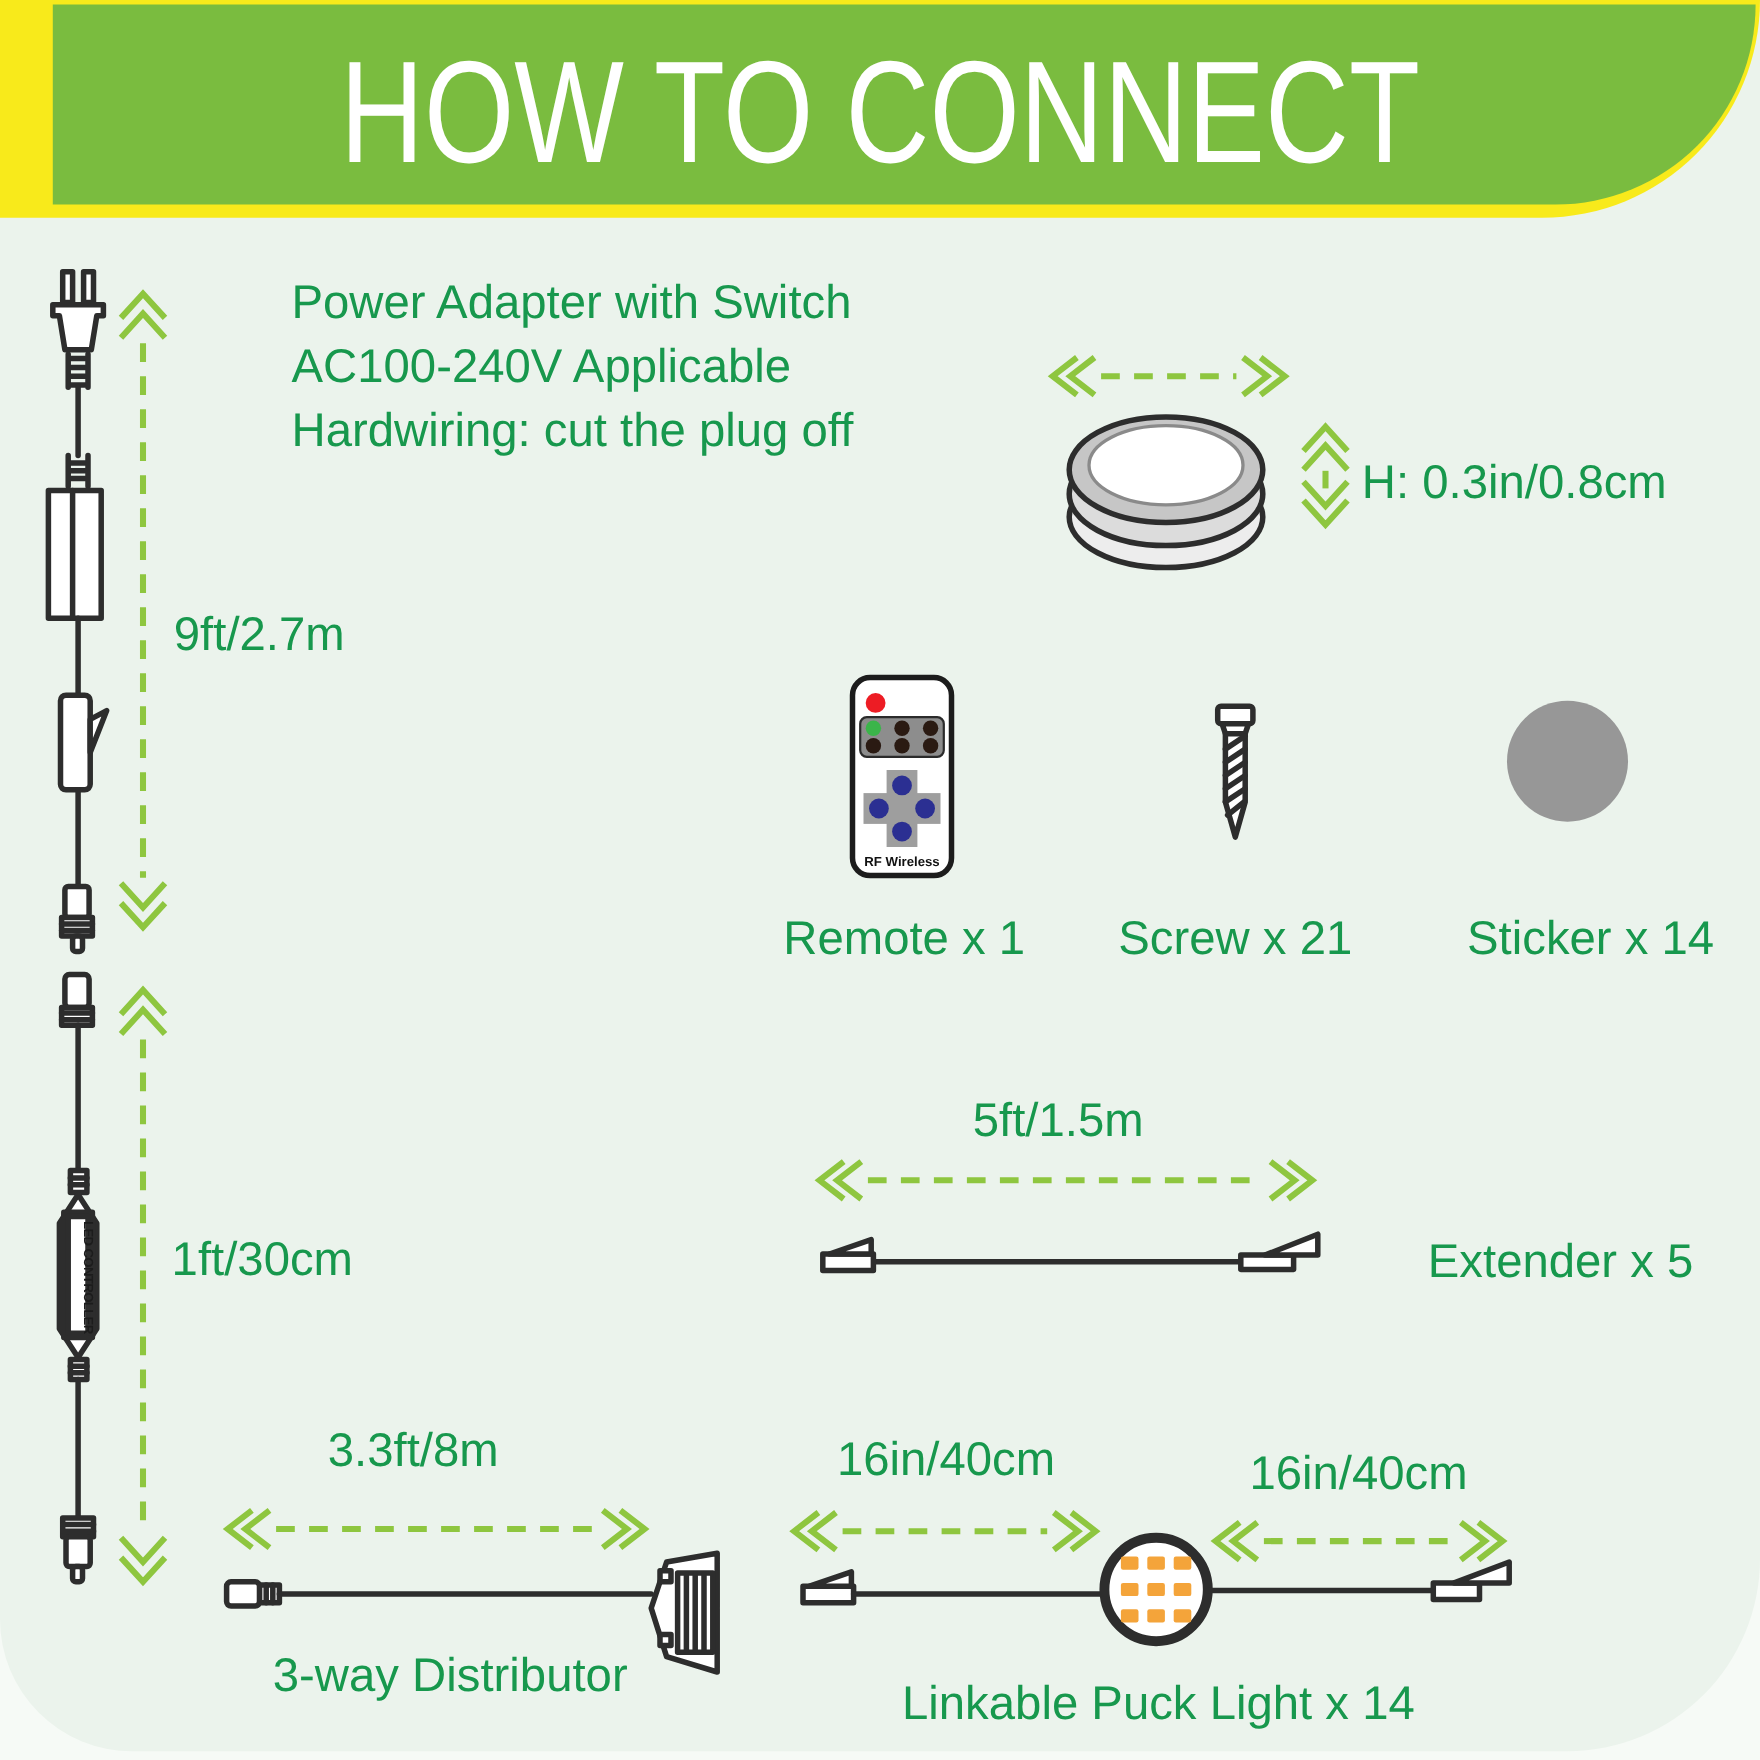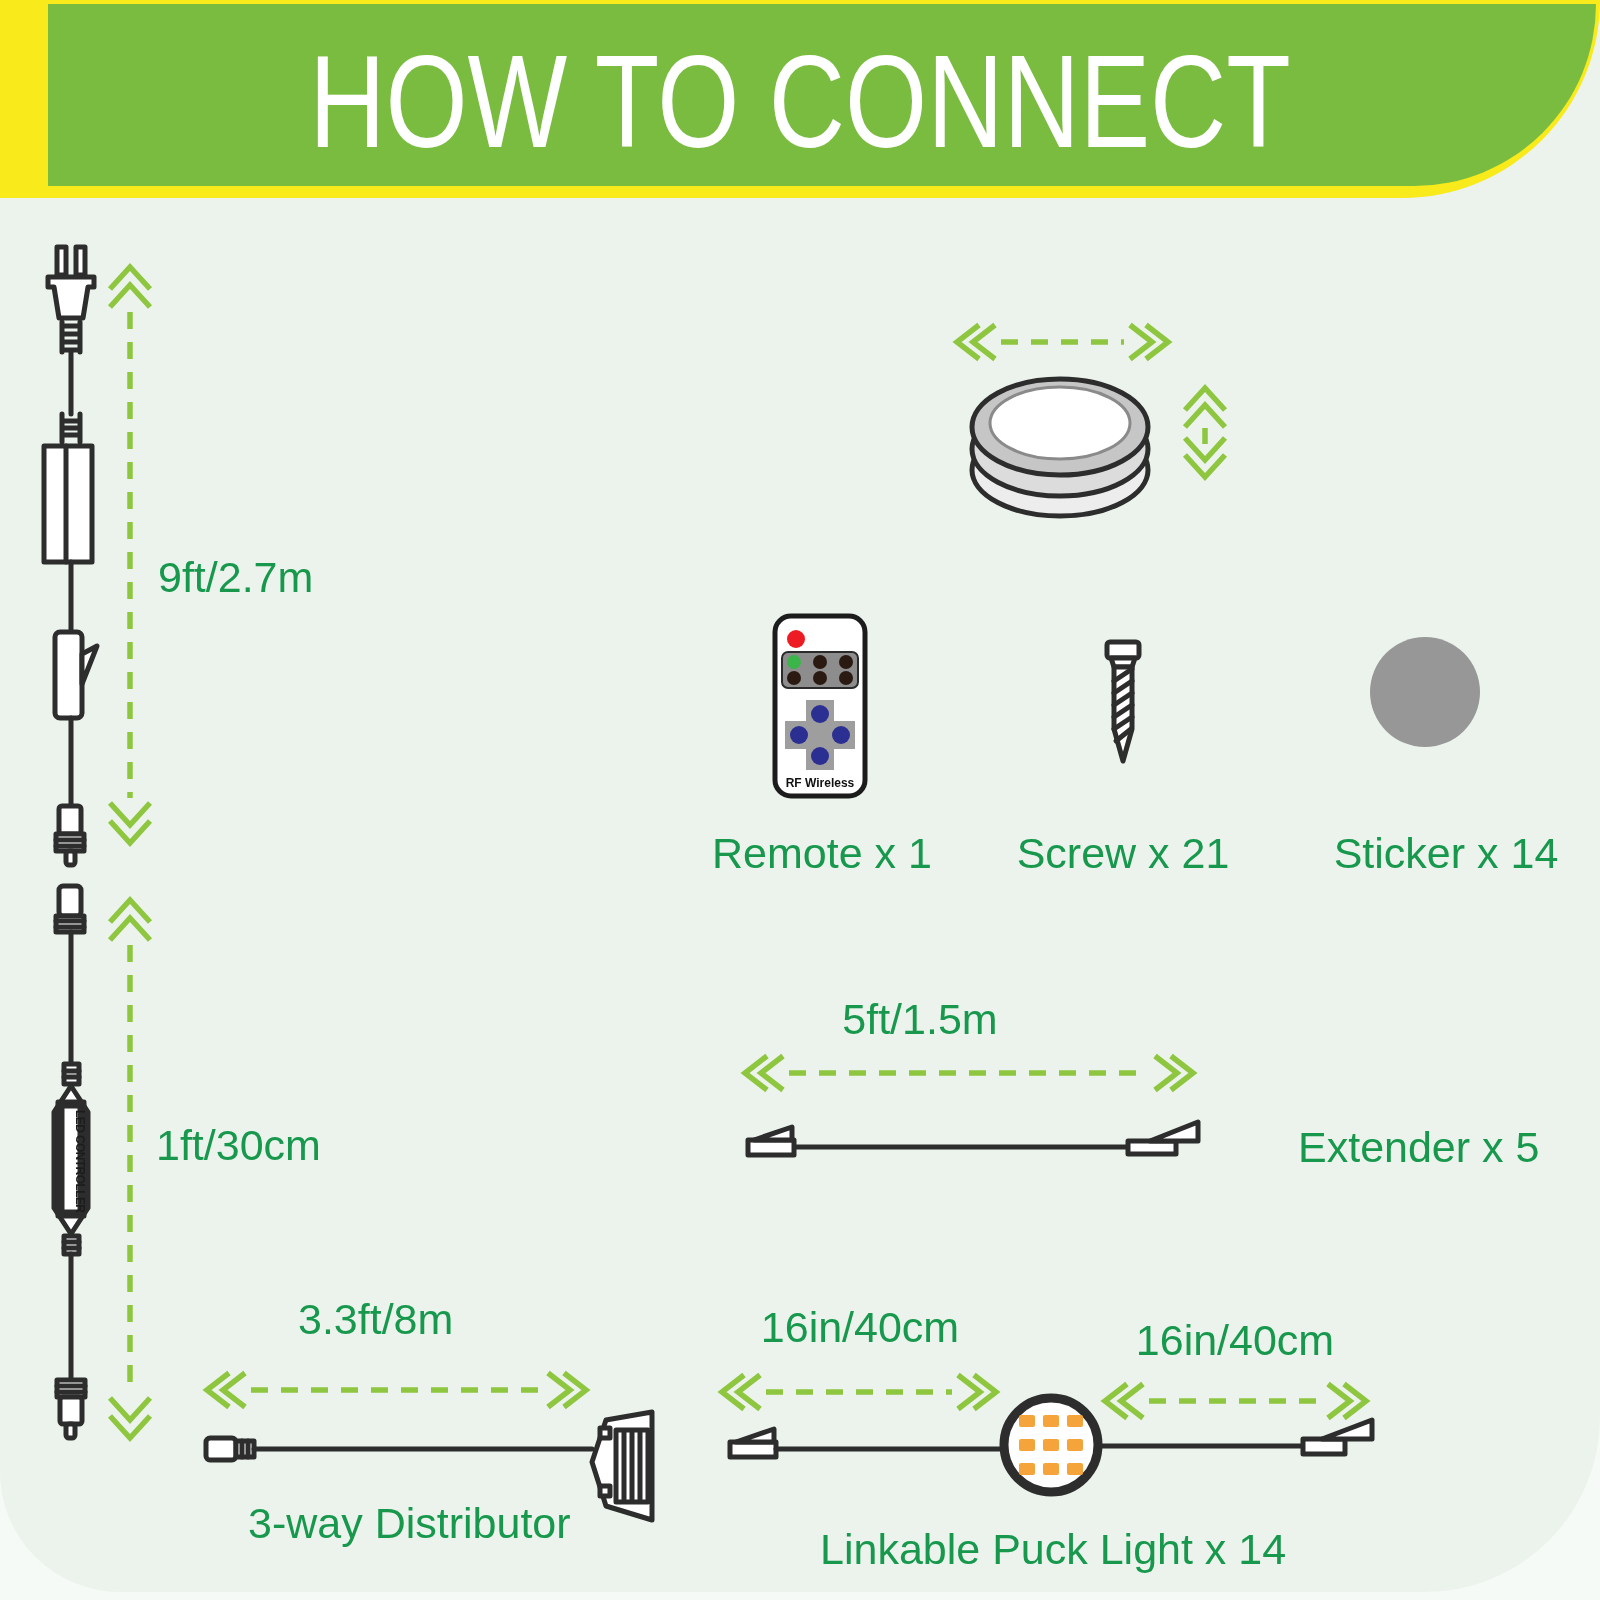--- a/index.html
+++ b/index.html
@@ -33,31 +33,37 @@
 </head>
 <body>
 
 <div id="stage">
   <div id="panel"></div>
 
   <div id="band-yellow"></div>
   <div id="band-green"></div>
   <div id="title">HOW TO CONNECT</div>
 
+  <div id="note">
+    <div>Power Adapter with Switch</div>
+    <div>AC100-240V Applicable</div>
+    <div>Hardwiring: cut the plug off</div>
+  </div>
   <div class="lbl" style="left:158px;top:550px">9ft/2.7m</div>
   <div class="lbl" style="left:156px;top:1118px">1ft/30cm</div>
   <div class="lbl" style="left:298px;top:1292px">3.3ft/8m</div>
   <div class="lbl" style="left:248px;top:1496px">3-way Distributor</div>
 
+  <div class="lbl" style="left:1238px;top:412px">H: 0.3in/0.8cm</div>
 
   <div class="lbl ctr" style="left:697px;top:826px;width:250px">Remote x 1</div>
   <div class="lbl ctr" style="left:998px;top:826px;width:250px">Screw x 21</div>
   <div class="lbl ctr" style="left:1321px;top:826px;width:250px">Sticker x 14</div>
 
-  <div class="lbl ctr" style="left:810px;top:992px;width:220px">5ft/1.5m</div>
+  <div class="lbl ctr" style="left:852px;top:992px;width:220px">5ft/1.5m</div>
   <div class="lbl" style="left:1298px;top:1120px">Extender x 5</div>
 
   <div class="lbl ctr" style="left:748px;top:1300px;width:224px">16in/40cm</div>
   <div class="lbl ctr" style="left:1123px;top:1313px;width:224px">16in/40cm</div>
   <div class="lbl ctr" style="left:820px;top:1522px;width:460px">Linkable Puck Light x 14</div>
 
   <svg id="art" width="1600" height="1600" viewBox="0 0 1600 1600">
 
     <g>
       <rect x="57" y="247" width="9" height="28" class="inkf"></rect>

